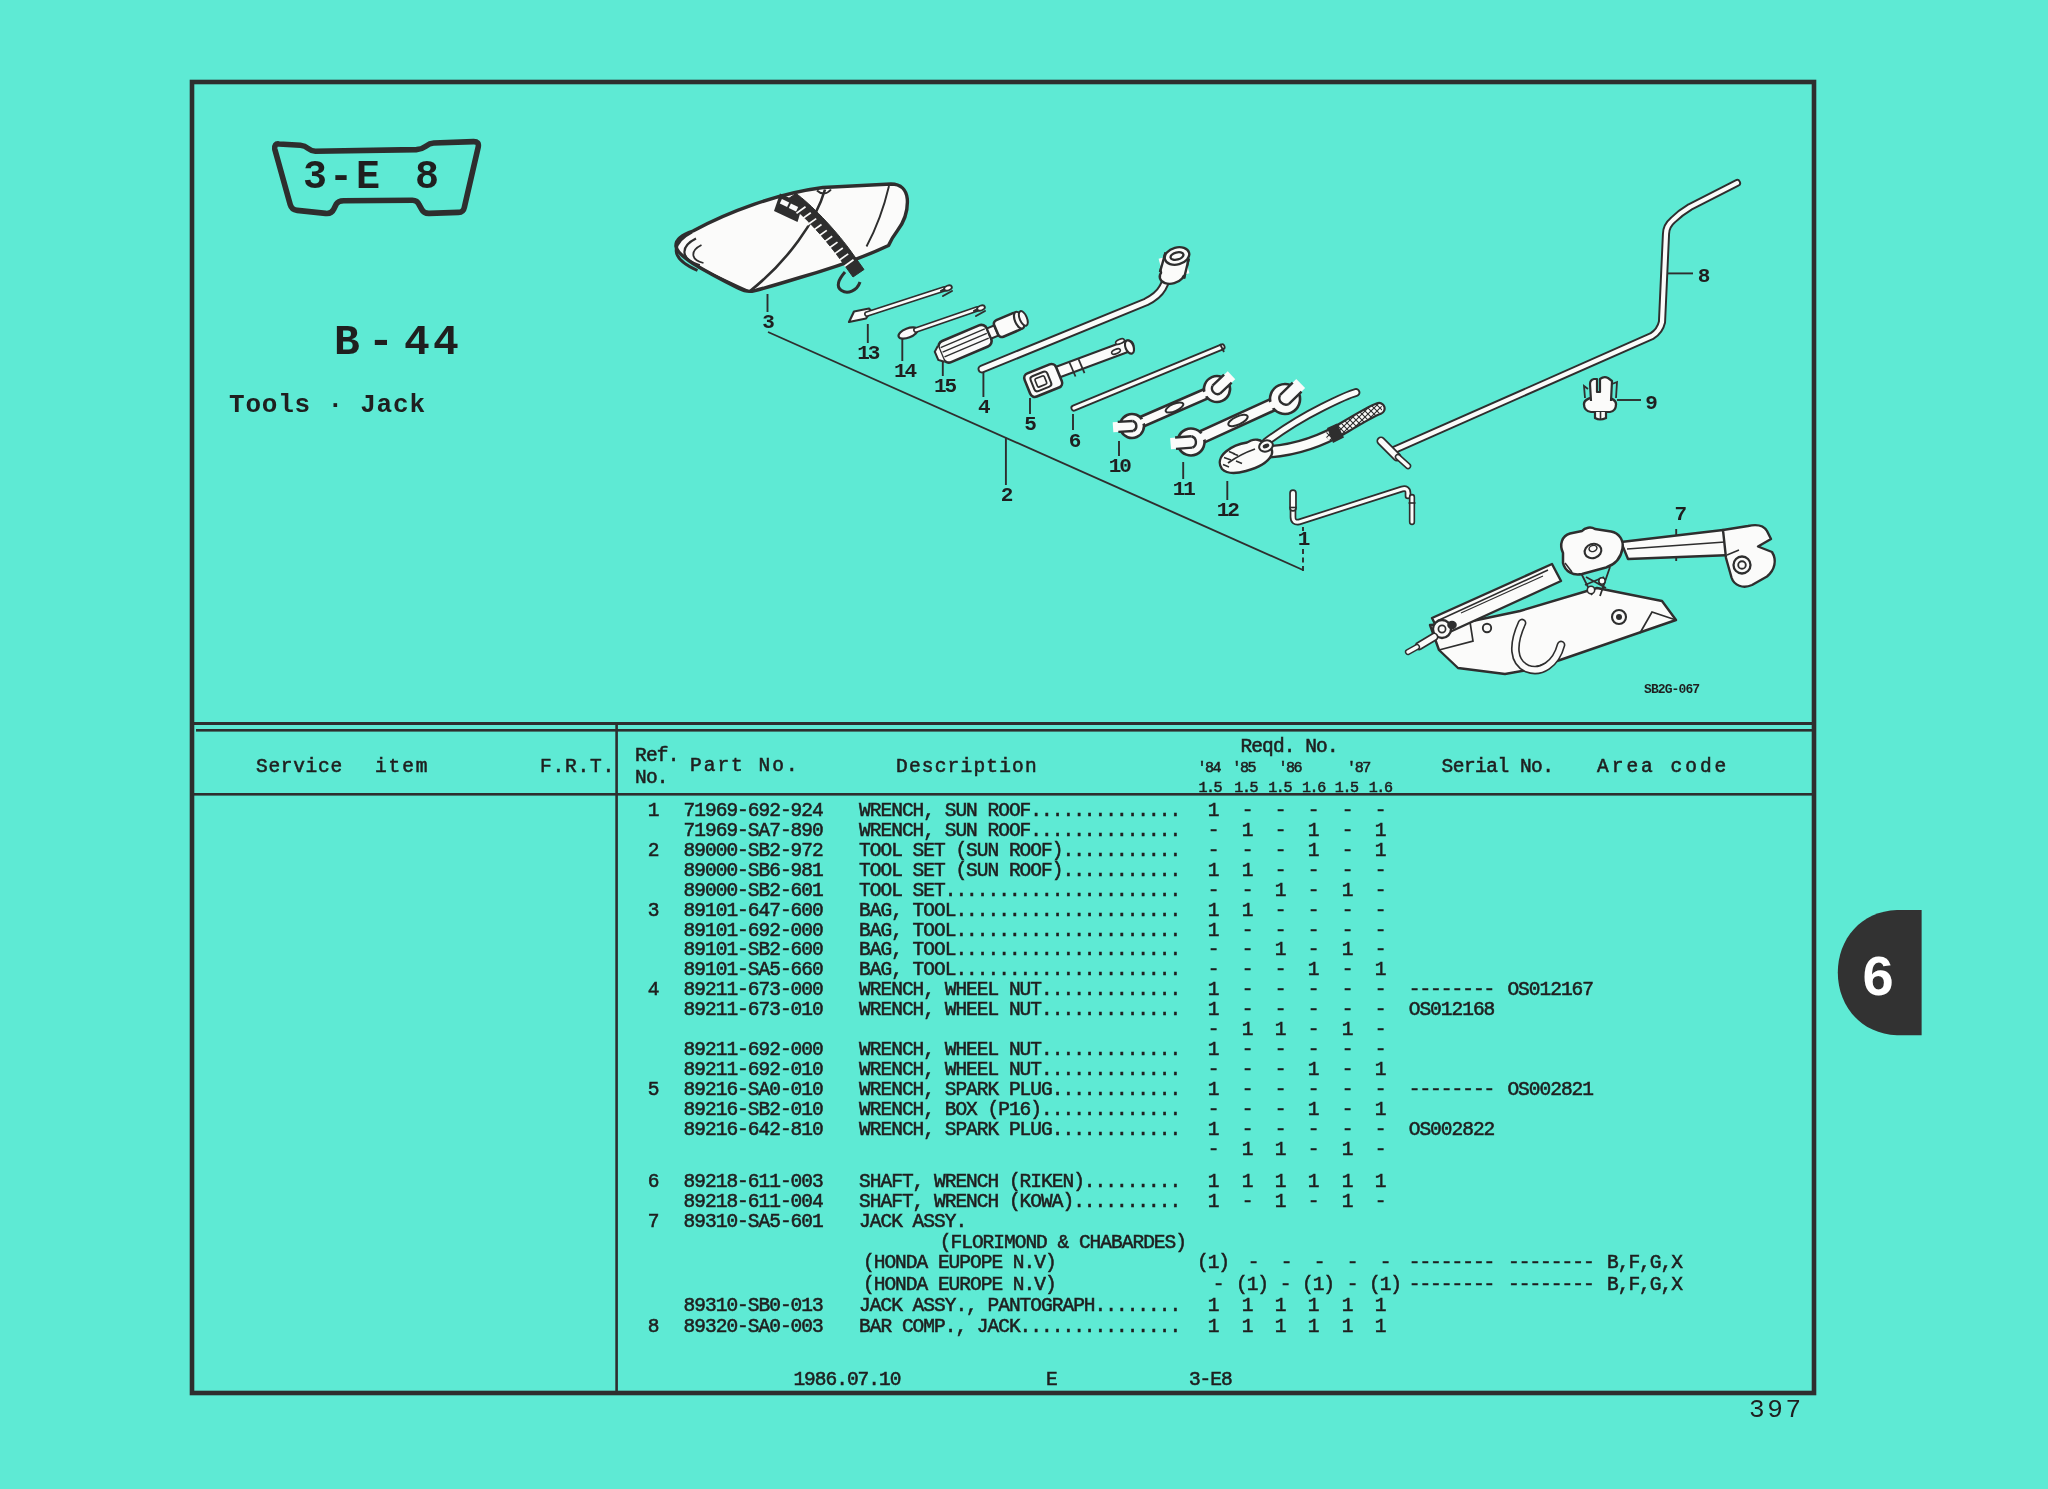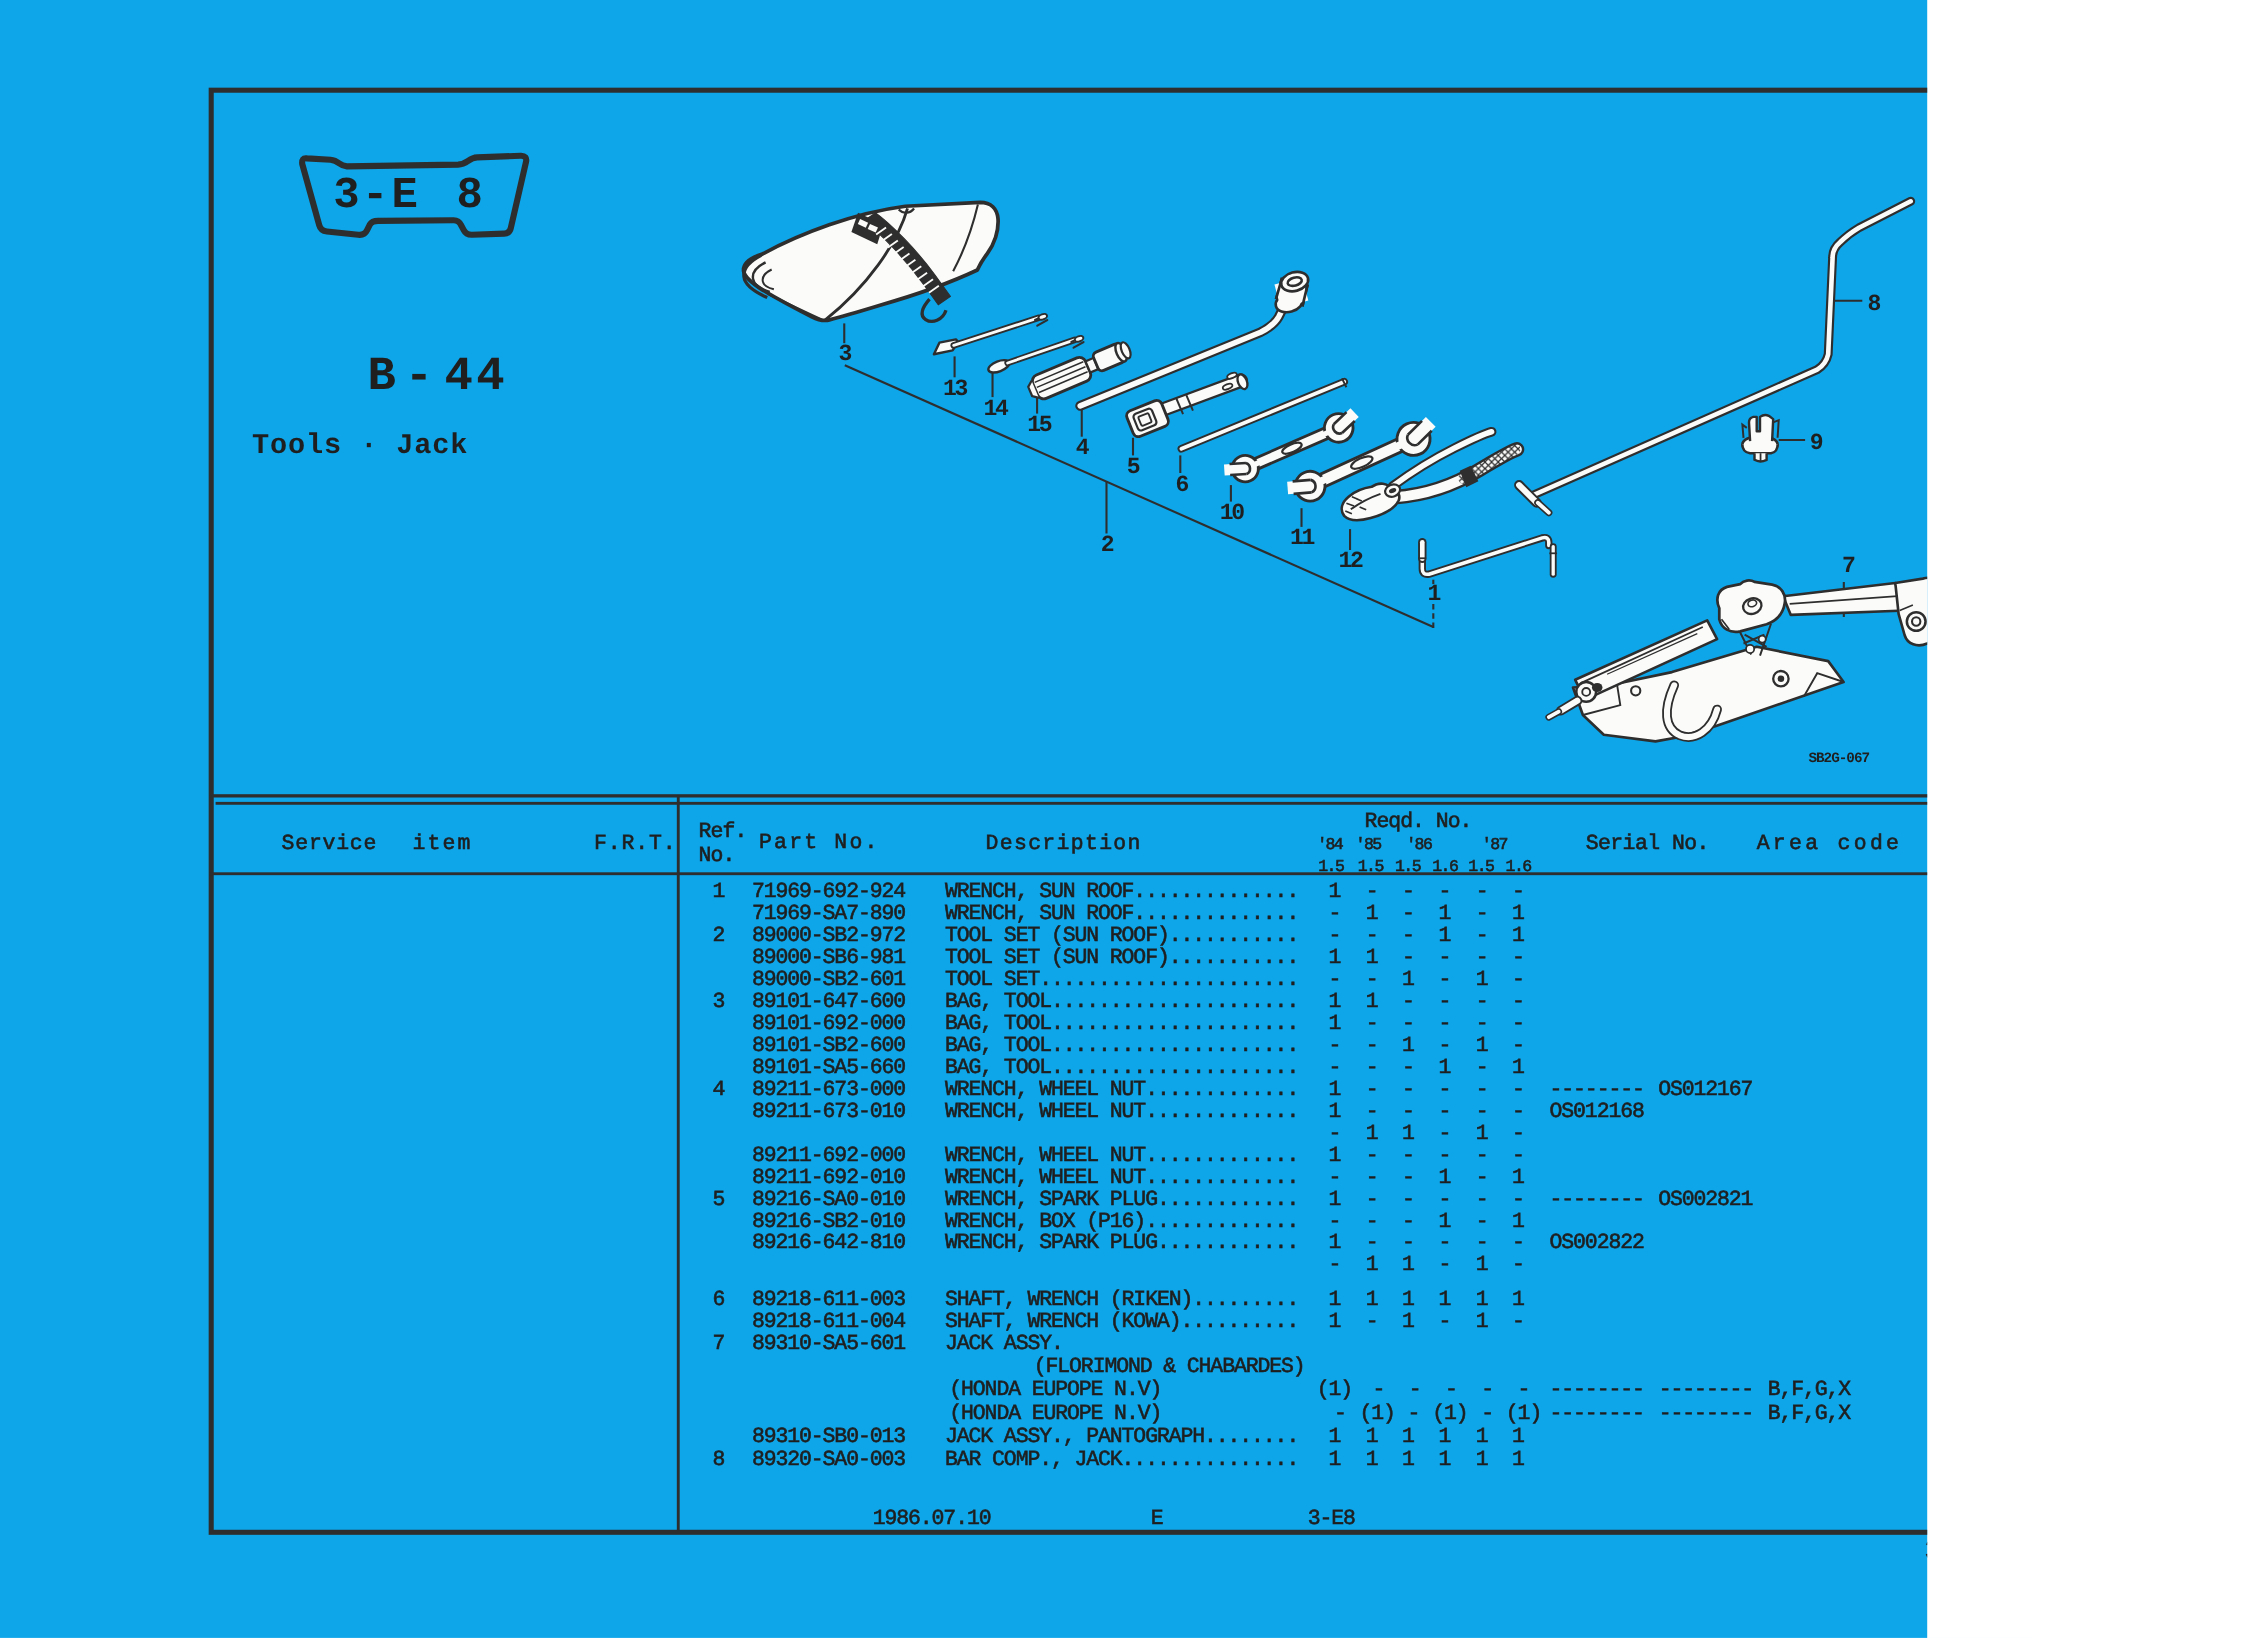--- a/index.html
+++ b/index.html
@@ -1,14 +1,14 @@
 <!DOCTYPE html>
 <html><head><meta charset="utf-8"><title>3-E8 Tools Jack</title><style>
 html,body{margin:0;padding:0;background:#ffffff;}
-#page{position:relative;width:1752px;height:1489px;background:#0ea5e9;overflow:hidden;text-align:center;}
+#page{position:relative;width:2048px;height:1489px;background:#5eead4;overflow:hidden;text-align:center;}
 </style></head><body>
 <div id="page">
 <svg width="2048" height="1489" viewBox="0 0 2048 1489">
 <defs>
 <pattern id="hx" patternUnits="userSpaceOnUse" width="6" height="6">
 <path d="M0,6 L6,0 M-1,1 L1,-1 M5,7 L7,5" stroke="#2e2e2e" stroke-width="1.1" fill="none"></path>
 <path d="M0,0 L6,6 M5,-1 L7,1 M-1,5 L1,7" stroke="#2e2e2e" stroke-width="1.1" fill="none"></path>
 </pattern>
 </defs>
 

